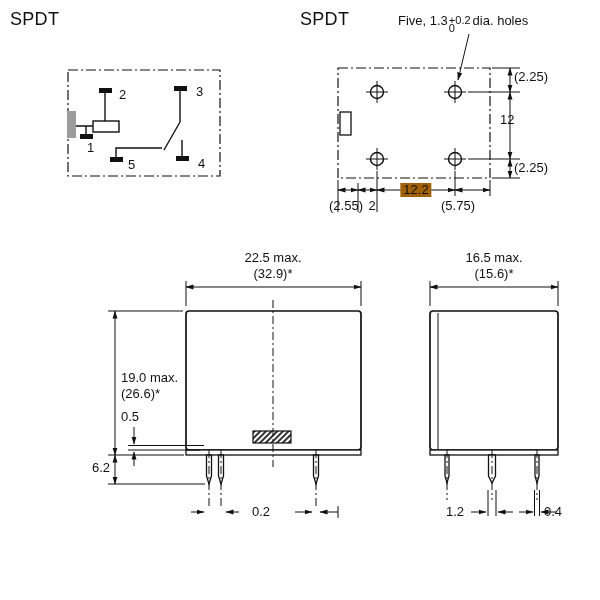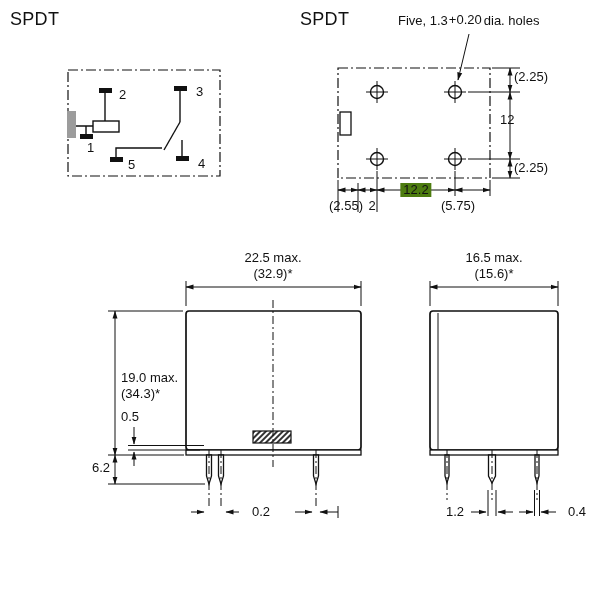--- a/index.html
+++ b/index.html
@@ -3,23 +3,23 @@
 <meta charset="utf-8">
 <style>
   *{margin:0;padding:0;box-sizing:border-box}
   html,body{width:600px;height:600px}
   body{background:#fff;font-family:"Liberation Sans",sans-serif;color:#111;position:relative;overflow:hidden}
   .stage{position:absolute;left:0;top:0;width:600px;height:600px}
   svg{position:absolute;left:0;top:0}
   .lbl{position:absolute;font-size:13px;line-height:1.1;white-space:nowrap;color:#111}
   .title{font-size:18px;font-weight:normal;letter-spacing:.3px}
   .ctr{transform:translateX(-50%)}
-  .bg{background:#4d7c0f;padding:0 3px}
+  .bg{background:#a16207;padding:0 3px}
   .foot{font-size:14px}
-  .tolstack{display:inline-flex;align-items:flex-start;font-size:13px;line-height:8px;vertical-align:1px;margin:0 2px 0 1px}
+  .tolstack{display:inline-flex;flex-direction:column;align-items:flex-start;font-size:11px;line-height:8px;vertical-align:1px;margin:0 2px 0 1px}
   
   .w{stroke:#111;stroke-width:1.4;fill:none}
   .W{stroke:#111;stroke-width:1.7;fill:#fff}
   .p{stroke:#111;stroke-width:1.3;fill:#fff}
   .t{stroke:#111;stroke-width:1;fill:none}
   .chain{stroke:#111;stroke-width:1.2;fill:none;stroke-dasharray:10 3 2 3}
   .chain2{stroke:#111;stroke-width:1;fill:none;stroke-dasharray:8 3 2 3}
 </style>
 </head>
 <body>
@@ -171,24 +171,24 @@
 <div class="lbl" style="left:500px;top:113px">12</div>
 <div class="lbl" style="left:514px;top:161px">(2.25)</div>
 <div class="lbl ctr bg" style="left:416px;top:183px">12.2</div>
 <div class="lbl ctr" style="left:346px;top:199px">(2.55)</div>
 <div class="lbl ctr" style="left:372px;top:199px">2</div>
 <div class="lbl ctr" style="left:458px;top:199px">(5.75)</div>
 
 <div class="lbl ctr" style="left:273px;top:251px">22.5 max.</div>
 <div class="lbl ctr" style="left:273px;top:267px">(32.9)*</div>
 <div class="lbl" style="left:121px;top:371px">19.0 max.</div>
-<div class="lbl" style="left:121px;top:387px">(34.3)*</div>
+<div class="lbl" style="left:121px;top:387px">(26.6)*</div>
 <div class="lbl" style="left:121px;top:410px">0.5</div>
 <div class="lbl" style="left:92px;top:461px">6.2</div>
 <div class="lbl" style="left:252px;top:505px">0.2</div>
 
 <div class="lbl ctr" style="left:494px;top:251px">16.5 max.</div>
 <div class="lbl ctr" style="left:494px;top:267px">(15.6)*</div>
 <div class="lbl" style="left:446px;top:505px">1.2</div>
-<div class="lbl" style="left:568px;top:505px">0.4</div>
+<div class="lbl" style="left:544px;top:505px">0.4</div>
 
 
 </div>
 
 </body></html>

